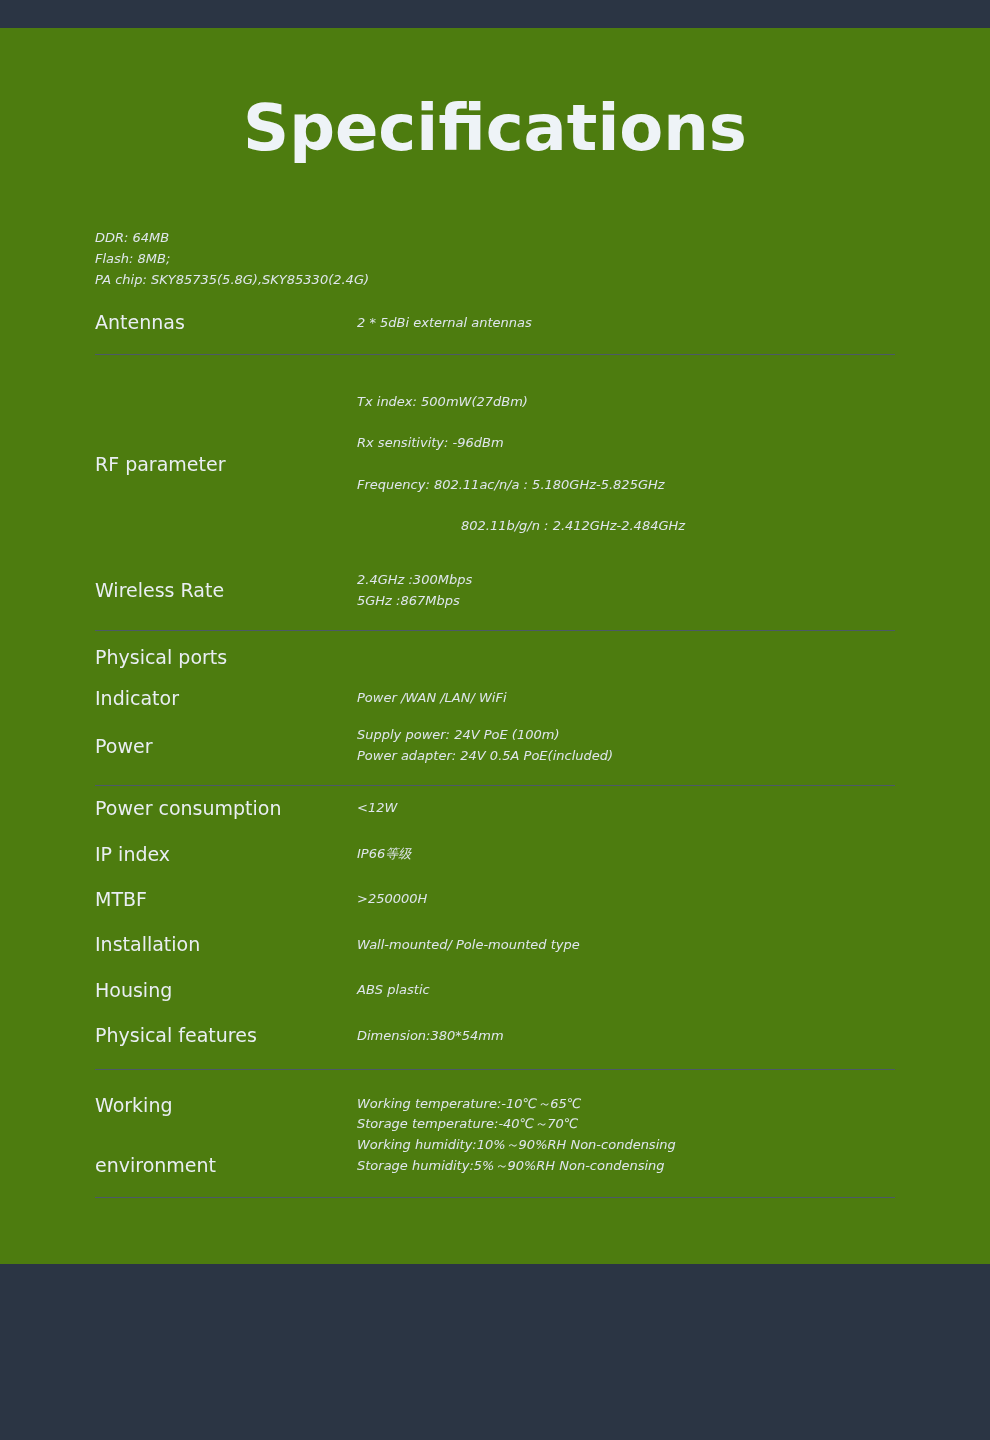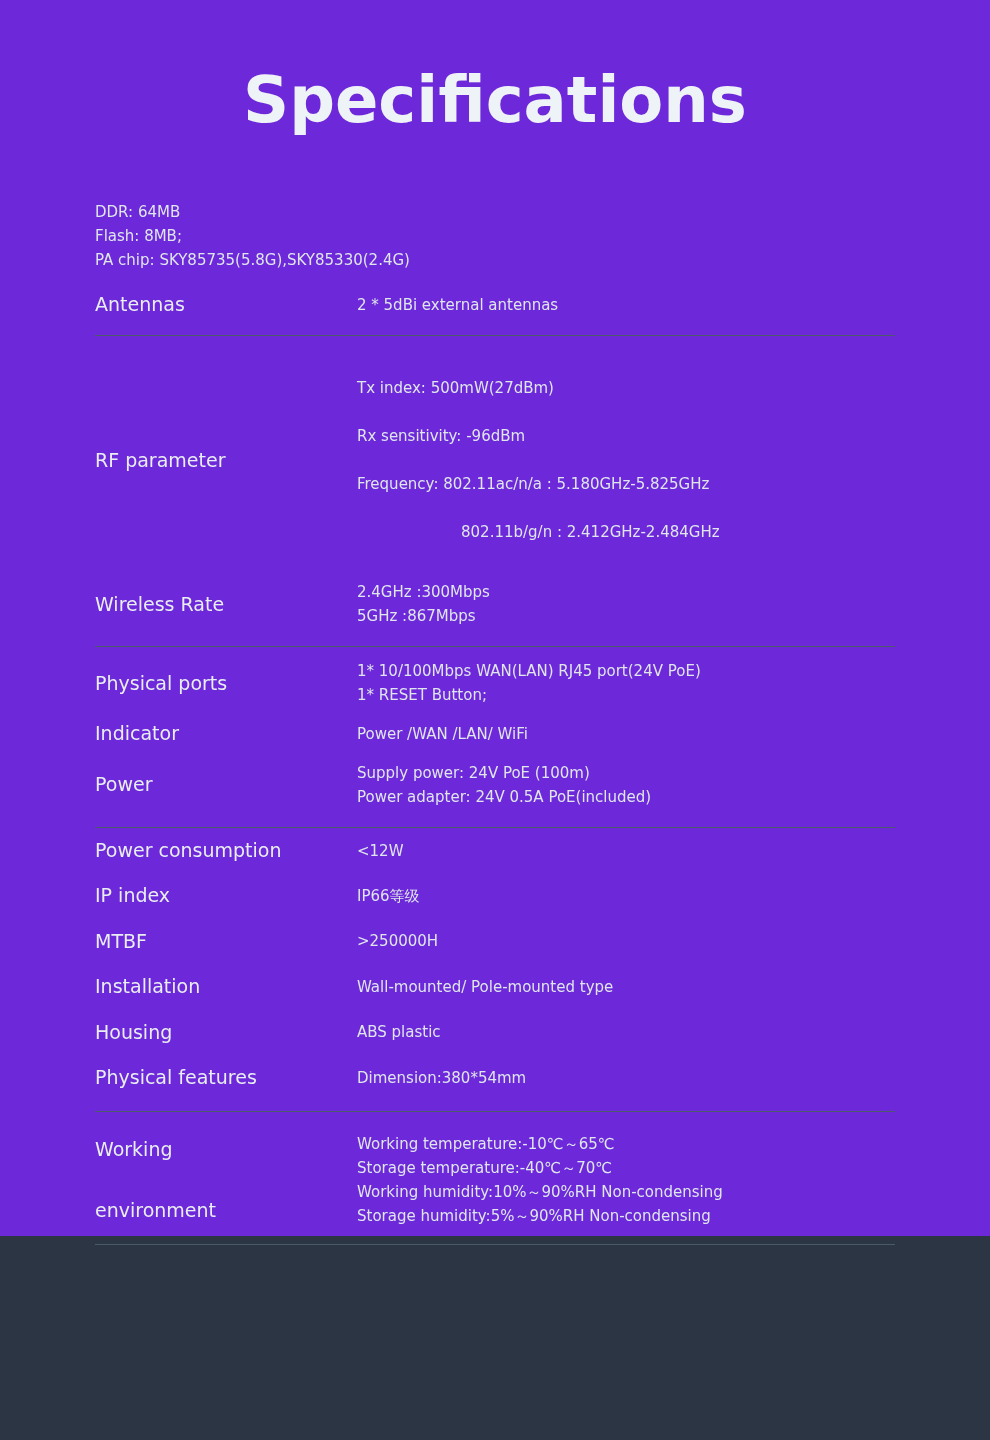--- a/index.html
+++ b/index.html
@@ -11,22 +11,23 @@
     width: 990px;
     height: 1440px;
     overflow: hidden;
     font-family: "DejaVu Sans", sans-serif;
     color: #e9eef3;
   }
   .page {
     position: relative;
     width: 990px;
     height: 1236px;
-    background: #6d28d9;
+    background: #4d7c0f;
     box-sizing: border-box;
+    margin-top: 28px;
   }
   .title {
     text-align: center;
     font-family: "DejaVu Sans", sans-serif;
     font-weight: bold;
     font-size: 64px;
     line-height: 1;
     color: #eef3f7;
     padding-top: 68px;
     letter-spacing: 0px;
@@ -49,24 +50,25 @@
     flex: 0 0 262px;
     box-sizing: border-box;
     font-size: 19px;
     color: #e9eef3;
     line-height: 1.55;
     padding-right: 8px;
   }
   .value {
     flex: 1 1 auto;
     box-sizing: border-box;
-    font-size: 15px;
+    font-size: 13px;
     color: #dfe6ed;
     line-height: 1.6;
     white-space: pre-line;
+    font-style: italic;
   }
   .g1 .row { padding: 12px 0 10px 0; }
   .g1 .row.r2 { padding: 8px 0 16px 0; }
   .g2 .row { padding: 16px 0 8px 0; }
   .g2 .row.r2 { padding: 4px 0 18px 0; justify-content: flex-end; }
   .g3 .row { padding: 12px 0 6px 0; }
   .g3 .row.r2 { padding: 6px 0 6px 0; }
   .g3 .row.r3 { padding: 6px 0 18px 0; }
   .g4 .row { padding: 8px 0 8px 0; }
   .g4 .row.last { padding-bottom: 18px; }
@@ -114,22 +116,20 @@
       <div class="row r2">
         <div class="label">Wireless Rate</div>
         <div class="value">2.4GHz :300Mbps
 5GHz :867Mbps</div>
       </div>
     </div>
 
     <div class="group g3">
       <div class="row r1">
         <div class="label">Physical ports</div>
-        <div class="value">1* 10/100Mbps WAN(LAN) RJ45 port(24V PoE)
-1* RESET Button;</div>
       </div>
       <div class="row r2">
         <div class="label">Indicator</div>
         <div class="value">Power /WAN /LAN/ WiFi</div>
       </div>
       <div class="row r3">
         <div class="label">Power</div>
         <div class="value">Supply power: 24V PoE (100m)
 Power adapter: 24V 0.5A PoE(included)</div>
       </div>

